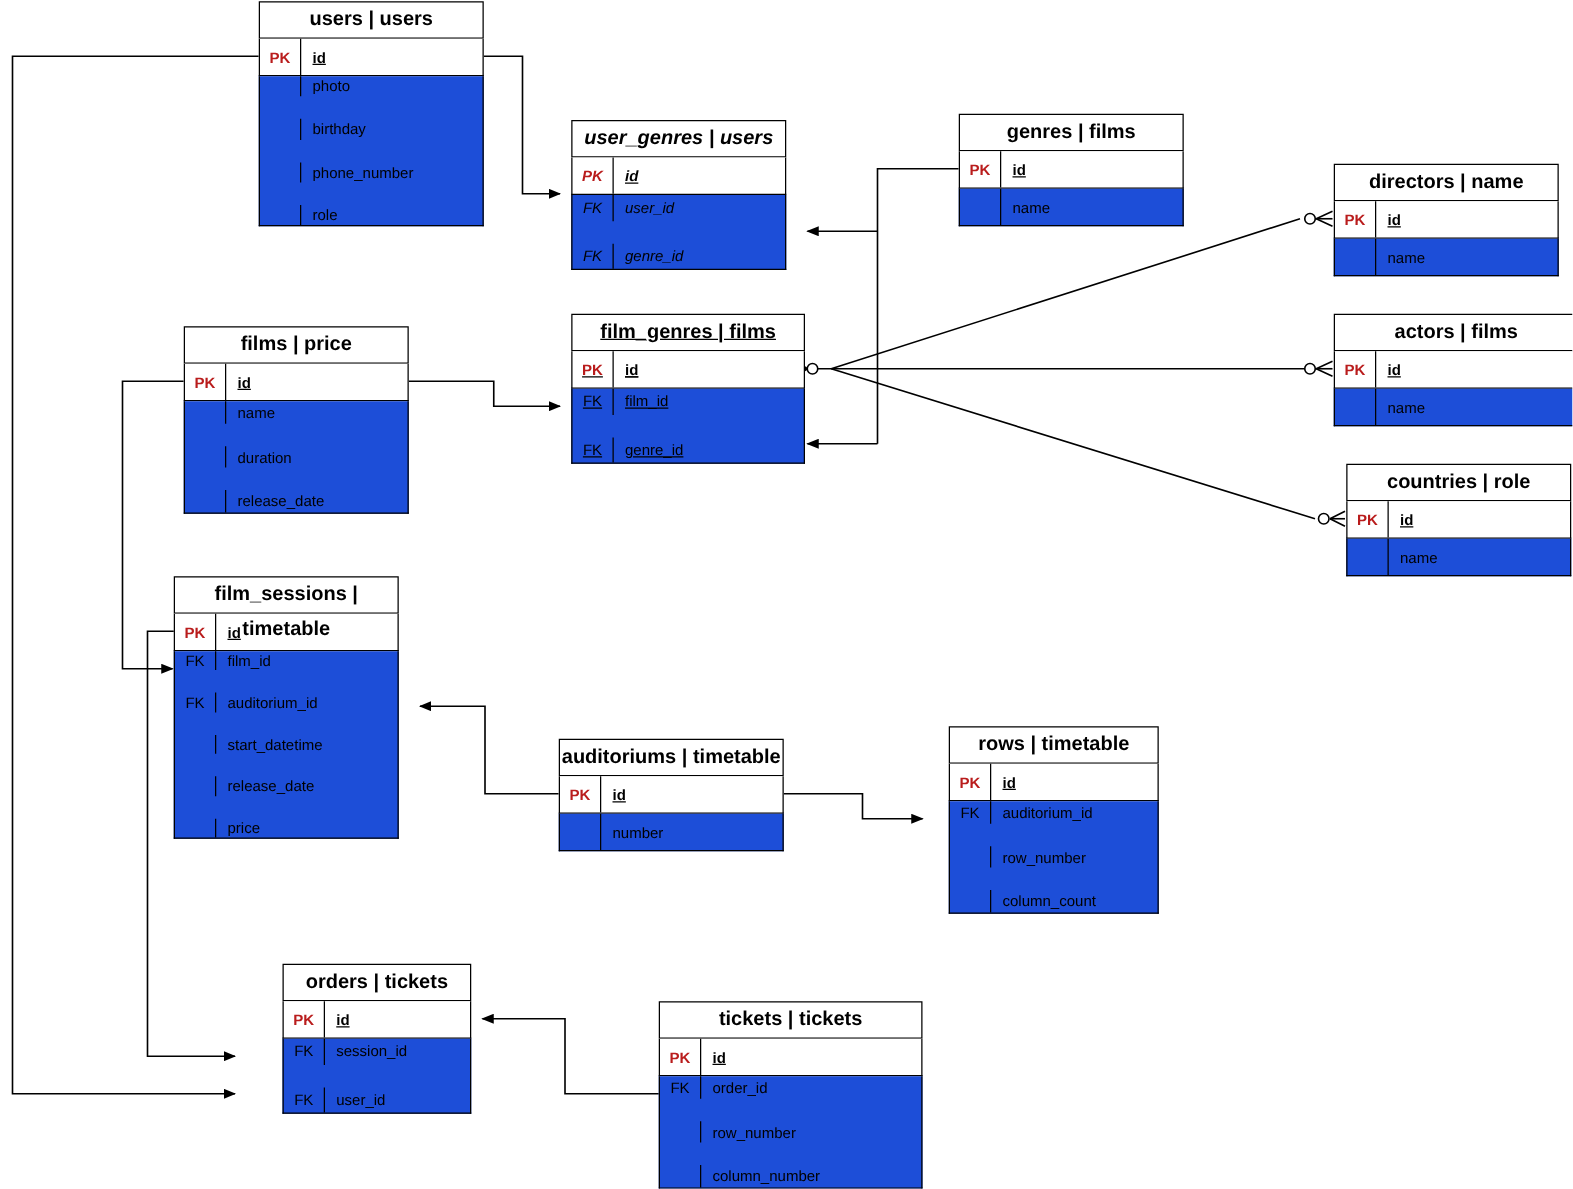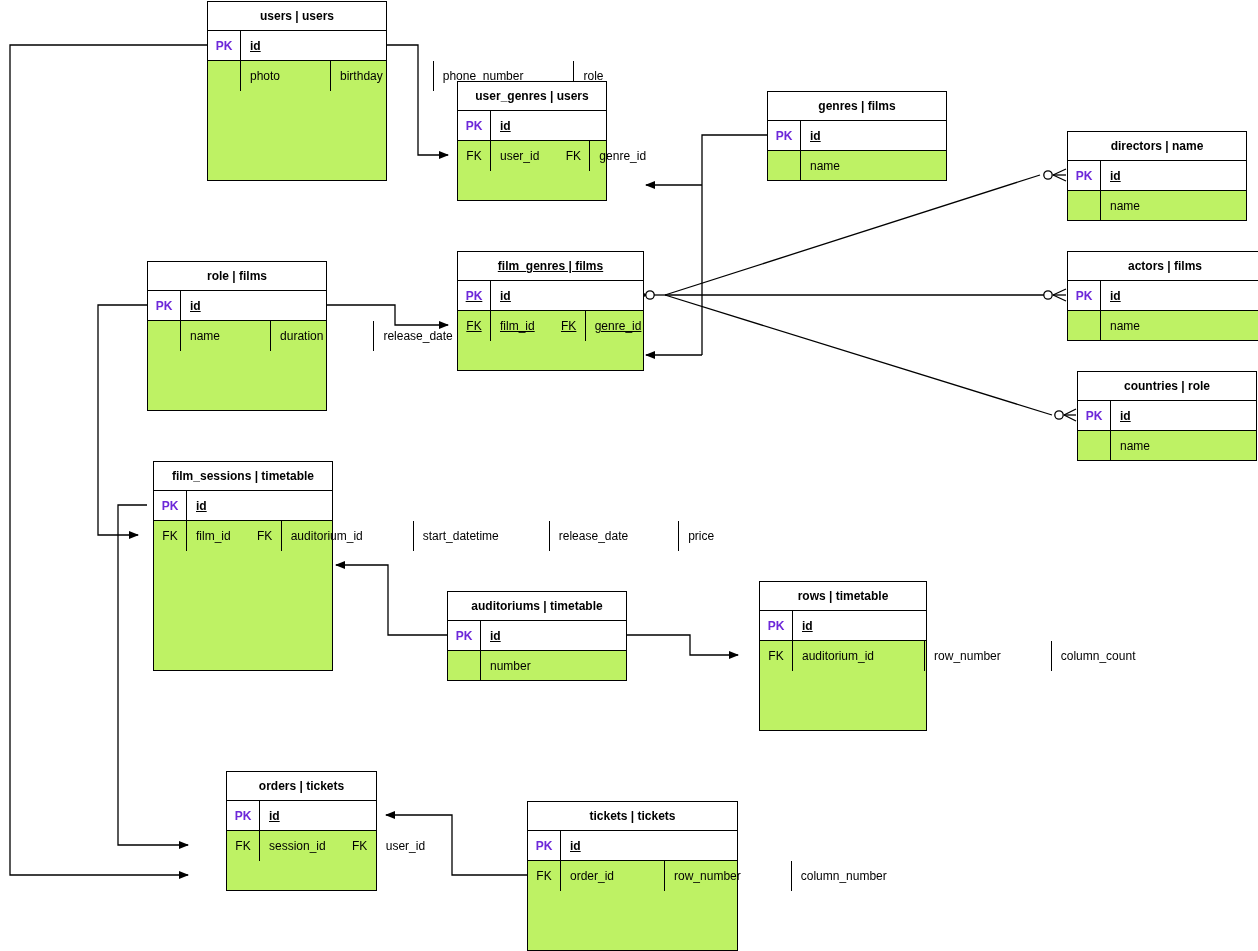--- a/index.html
+++ b/index.html
@@ -28,57 +28,57 @@
     position: absolute;
     box-sizing: border-box;
   }
   .ent-title {
     box-sizing: border-box;
     border: 1px solid #000000;
     background: #ffffff;
     height: 30px;
     line-height: 28px;
     text-align: center;
-    font-size: 12px;
+    font-size: 16px;
     font-weight: bold;
     color: #000000;
   }
   .ent-pk {
     box-sizing: border-box;
     border: 1px solid #000000;
     border-top: none;
     background: #ffffff;
     height: 30px;
     display: flex;
     align-items: stretch;
   }
   .ent-body {
     box-sizing: border-box;
     border: 1px solid #000000;
     border-top: none;
-    background: #bef264;
+    background: #1d4ed8;
     display: flex;
-    flex-direction: row;
+    flex-direction: column;
     gap: 18px;
   }
   .ent-row {
     box-sizing: border-box;
     height: 30px;
     display: flex;
     align-items: stretch;
   }
   .key-cell {
     box-sizing: border-box;
     flex: 0 0 auto;
     display: flex;
     align-items: center;
     justify-content: center;
     font-size: 12px;
     font-weight: bold;
-    color: #6d28d9;
+    color: #b91c1c;
     border-right: 1px solid #000000;
   }
   .ent-body .key-cell {
     font-weight: normal;
     color: #000000;
   }
   .attr-cell {
     box-sizing: border-box;
     flex: 1 1 auto;
     display: flex;
@@ -185,21 +185,21 @@
           <div class="ent-row">
             <div class="key-cell" style="width: 33px;"></div>
             <div class="attr-cell">phone_number</div>
           </div>
           <div class="ent-row">
             <div class="key-cell" style="width: 33px;"></div>
             <div class="attr-cell">role</div>
           </div>
         </div>
       </div>
-      <div class="entity" style="left: 457px; top: 81px; width: 150px;">
+      <div class="entity" style="left: 457px; top: 96px; width: 172px; font-style: italic;">
         <div class="ent-title">user_genres | users</div>
         <div class="ent-pk">
           <div class="key-cell" style="width: 33px;">PK</div>
           <div class="attr-cell">
             <span class="pk-name">id</span>
           </div>
         </div>
         <div class="ent-body" style="height: 60px;">
           <div class="ent-row">
             <div class="key-cell" style="width: 33px;">FK</div>
@@ -265,21 +265,21 @@
           </div>
         </div>
         <div class="ent-body" style="height: 30px;">
           <div class="ent-row">
             <div class="key-cell" style="width: 33px;"></div>
             <div class="attr-cell">name</div>
           </div>
         </div>
       </div>
       <div class="entity" style="left: 147px; top: 261px; width: 180px;">
-        <div class="ent-title">role | films</div>
+        <div class="ent-title">films | price</div>
         <div class="ent-pk">
           <div class="key-cell" style="width: 33px;">PK</div>
           <div class="attr-cell">
             <span class="pk-name">id</span>
           </div>
         </div>
         <div class="ent-body" style="height: 90px;">
           <div class="ent-row">
             <div class="key-cell" style="width: 33px;"></div>
             <div class="attr-cell">name</div>
@@ -306,21 +306,21 @@
           <div class="ent-row">
             <div class="key-cell" style="width: 33px;">FK</div>
             <div class="attr-cell">film_id</div>
           </div>
           <div class="ent-row">
             <div class="key-cell" style="width: 33px;">FK</div>
             <div class="attr-cell">genre_id</div>
           </div>
         </div>
       </div>
-      <div class="entity" style="left: 153px; top: 461px; width: 180px;">
+      <div class="entity" style="left: 139px; top: 461px; width: 180px;">
         <div class="ent-title">film_sessions | timetable</div>
         <div class="ent-pk">
           <div class="key-cell" style="width: 33px;">PK</div>
           <div class="attr-cell">
             <span class="pk-name">id</span>
           </div>
         </div>
         <div class="ent-body" style="height: 150px;">
           <div class="ent-row">
             <div class="key-cell" style="width: 33px;">FK</div>

